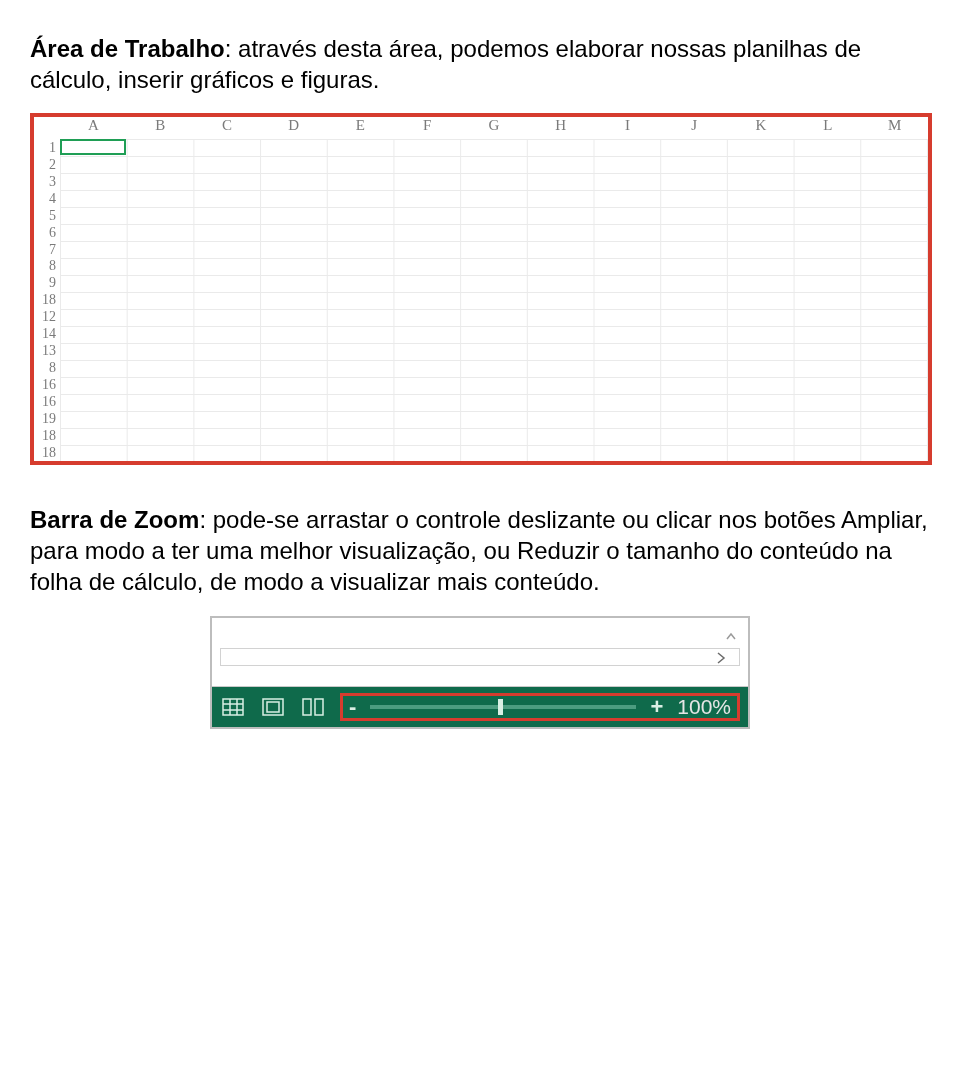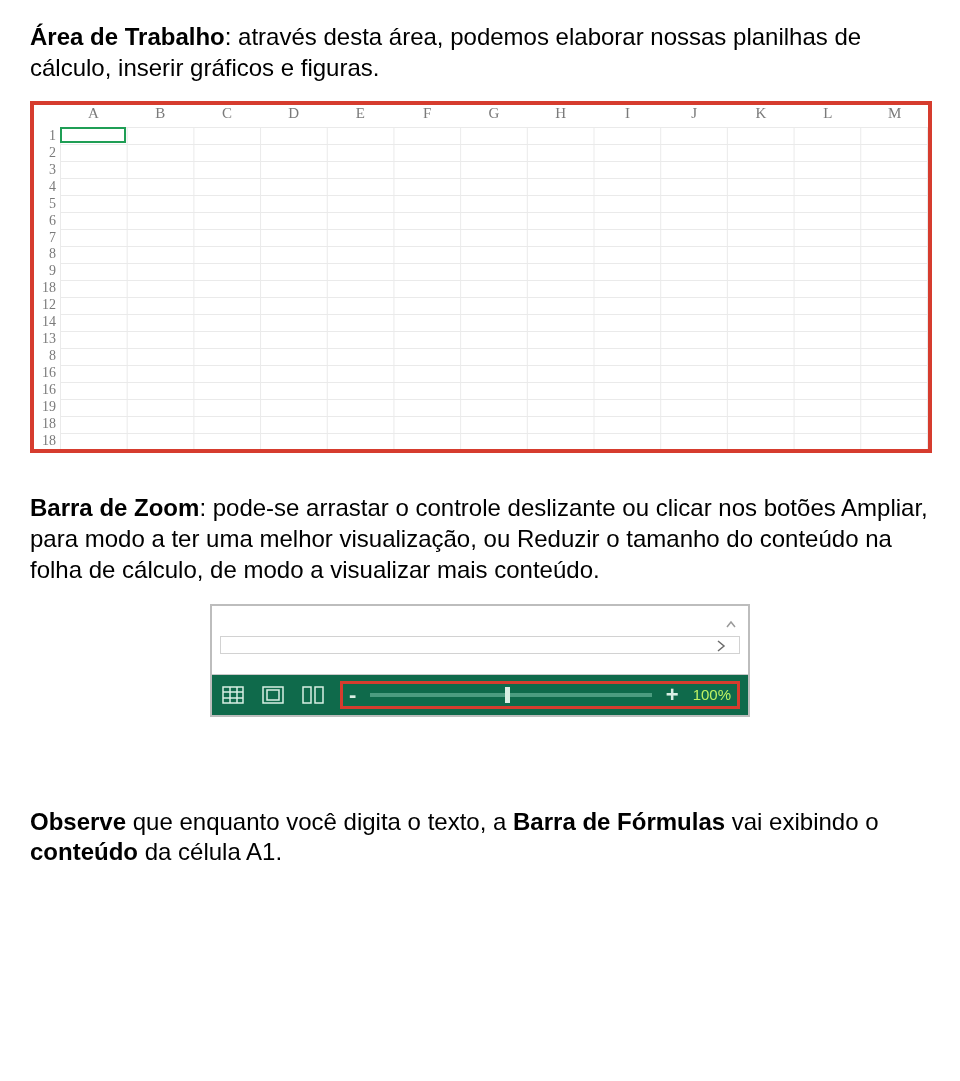--- a/index.html
+++ b/index.html
@@ -1,17 +1,17 @@
 <!DOCTYPE html>
 <html><head>
 <meta charset="utf-8">
 <style>
   html,body{margin:0;padding:0;background:#fff;color:#000;font-family:Arial,Helvetica,sans-serif}
   body{width:960px}
-  .page{padding:22px 30px 20px 30px}
+  .page{padding:34px 30px 20px 30px}
   .para{font-size:24px;line-height:1.28;margin:0 0 18px 0}
   .b{font-weight:700}
 
   
   .sheet-wrap{margin:0 0 40px 0}
   .sheet{border:4px solid #d63c2e;width:894px;background:#fff}
   .col-headers{display:flex;height:22px;color:#7a7a7a;font-size:15px;font-family:Georgia,serif}
   .row-head-spacer{width:26px;flex:0 0 26px}
   .ch{flex:1;text-align:center}
   .grid-body{display:flex}
@@ -29,21 +29,21 @@
   .micro-scroll{position:absolute;right:12px;top:10px;width:10px;height:10px;color:#9a9a9a}
   .mini-scroll-track{position:absolute;top:30px;left:8px;right:8px;height:16px;border:1px solid #d2d2d2}
   .mini-scroll-arrow{position:absolute;right:22px;top:32px;color:#6b6b6b}
   .statusbar{height:40px;background:#0f6a4b;display:flex;align-items:center;padding:0 8px;gap:14px;color:#d9efe4}
   .viewbtn{width:26px;height:22px;display:flex;align-items:center;justify-content:center}
   .viewbtn svg{stroke:#d9efe4;fill:none}
   .zoom-group{flex:1;display:flex;align-items:center;gap:14px;border:3px solid #d63c2e;padding:2px 6px;height:28px;box-sizing:border-box;background:#0f6a4b}
   .zbtn{font-size:22px;font-weight:700;color:#d9efe4;line-height:1}
   .z-slider{flex:1;height:4px;background:#4c9c80;position:relative}
   .z-slider::after{content:"";position:absolute;left:48%;top:-6px;width:5px;height:16px;background:#d9efe4}
-  .z-pct{font-size:15px;color:#bef264}
+  .z-pct{font-size:21px;color:#e5e5e5}
 </style>
 </head>
 <body>
 
 <div class="page">
 
   <p class="para">
     <span class="b">Área de Trabalho</span><span>: </span><span>através desta área, podemos elaborar nossas planilhas de cálculo, inserir gráficos e figuras.</span>
   </p>
 
@@ -137,17 +137,14 @@
       <div class="zoom-group">
         <span class="zbtn">-</span>
         <div class="z-slider"></div>
         <span class="zbtn">+</span>
         <span class="z-pct">100%</span>
       </div>
     </div>
   </div>
 
 
-  <p class="para">
-    <span class="b">Observe</span><span> que enquanto você digita o texto, a </span><span class="b">Barra de Fórmulas</span><span> vai exibindo o </span><span class="b">conteúdo</span><span> da célula A1.</span>
-  </p>
 
 </div>
 
 </body></html>

